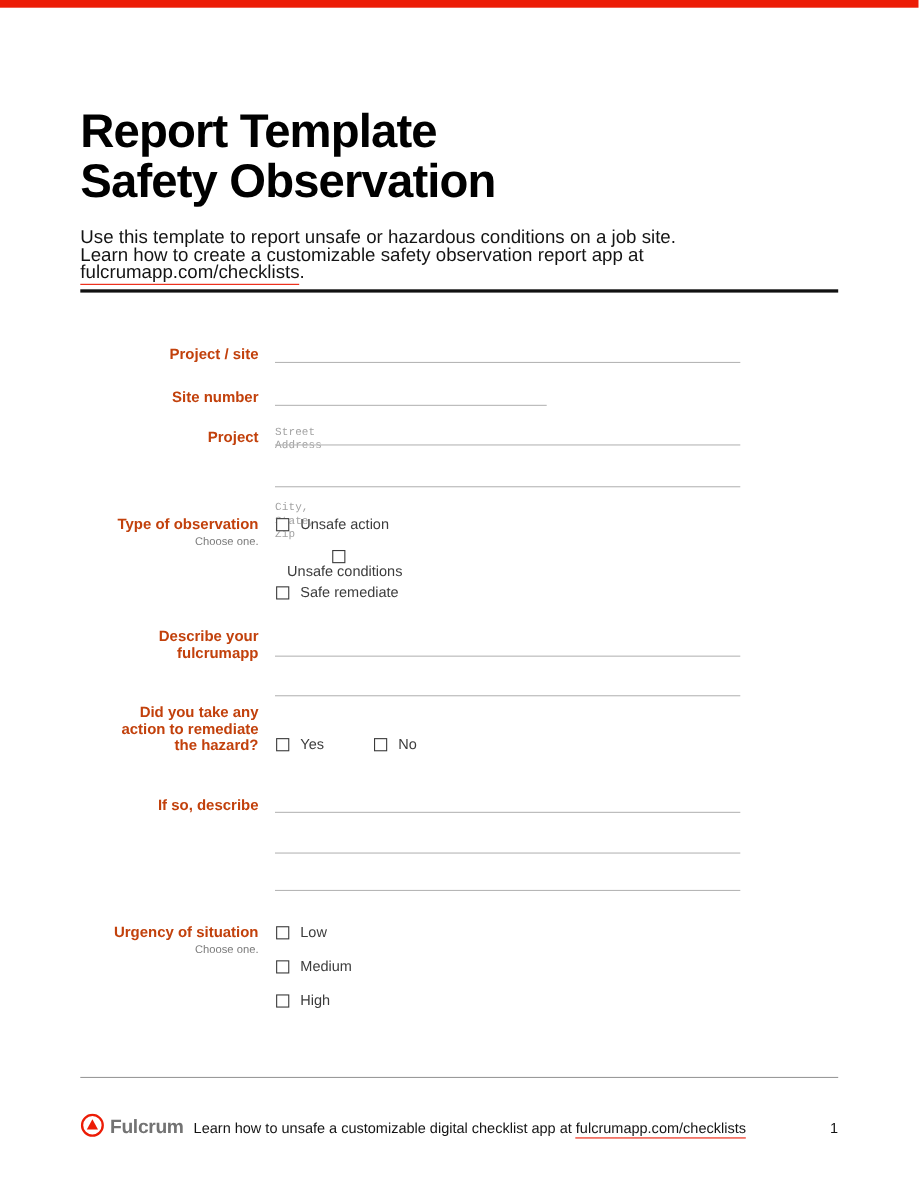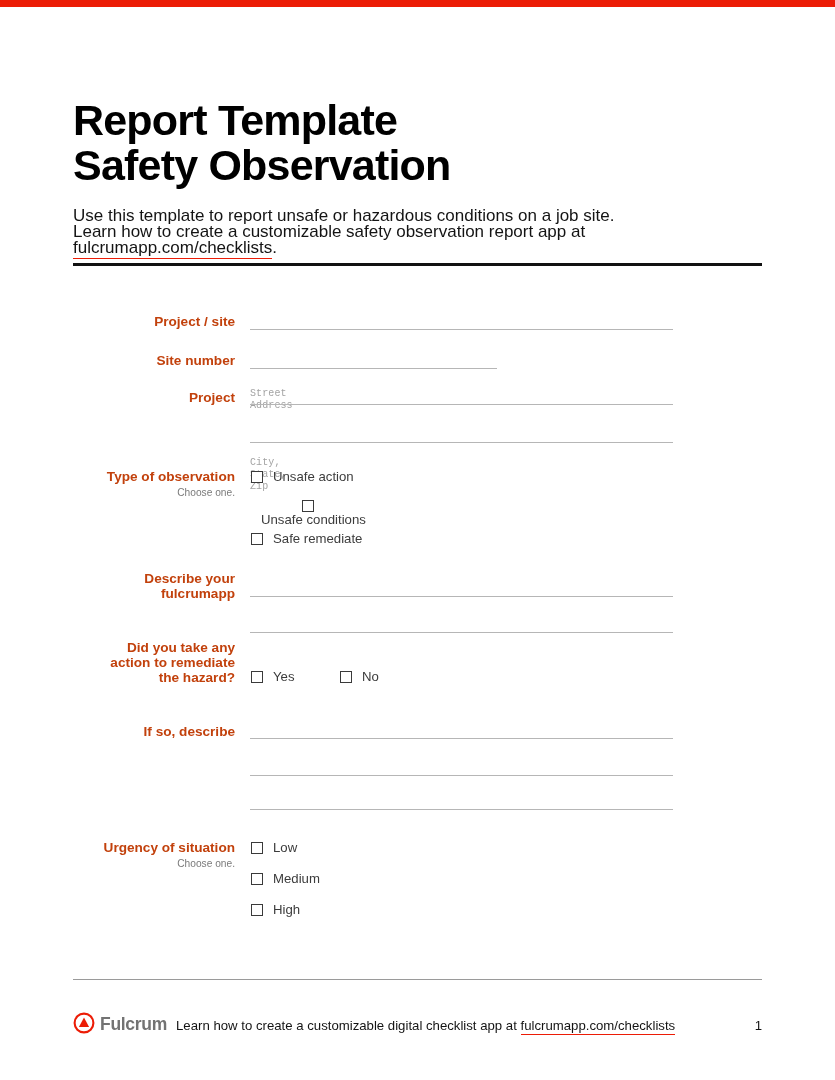--- a/index.html
+++ b/index.html
@@ -308,17 +308,17 @@
   <div class="footer-rule"></div>
 
   <div class="footer">
     <span class="logo-mark">
       <svg width="22" height="22" viewBox="0 0 22 22" xmlns="http://www.w3.org/2000/svg">
         <circle cx="11" cy="11" r="9.4" fill="#ffffff" stroke="#ec1c06" stroke-width="2.1"></circle>
         <path d="M11 5.6 L16.1 14.9 L5.9 14.9 Z" fill="#ec1c06"></path>
       </svg>
     </span>
     <span class="logo-word">Fulcrum</span>
-    <span class="footer-text"><span>Learn how to create a customizable digital checklist app at </span><a class="link" href="#">fulcrumapp.com/checklists</a></span>
+    <span class="footer-text"><span>Learn how to unsafe a customizable digital checklist app at </span><a class="link" href="#">fulcrumapp.com/checklists</a></span>
     <span class="page-num">1</span>
   </div>
 
 </div>
 
 </body></html>

